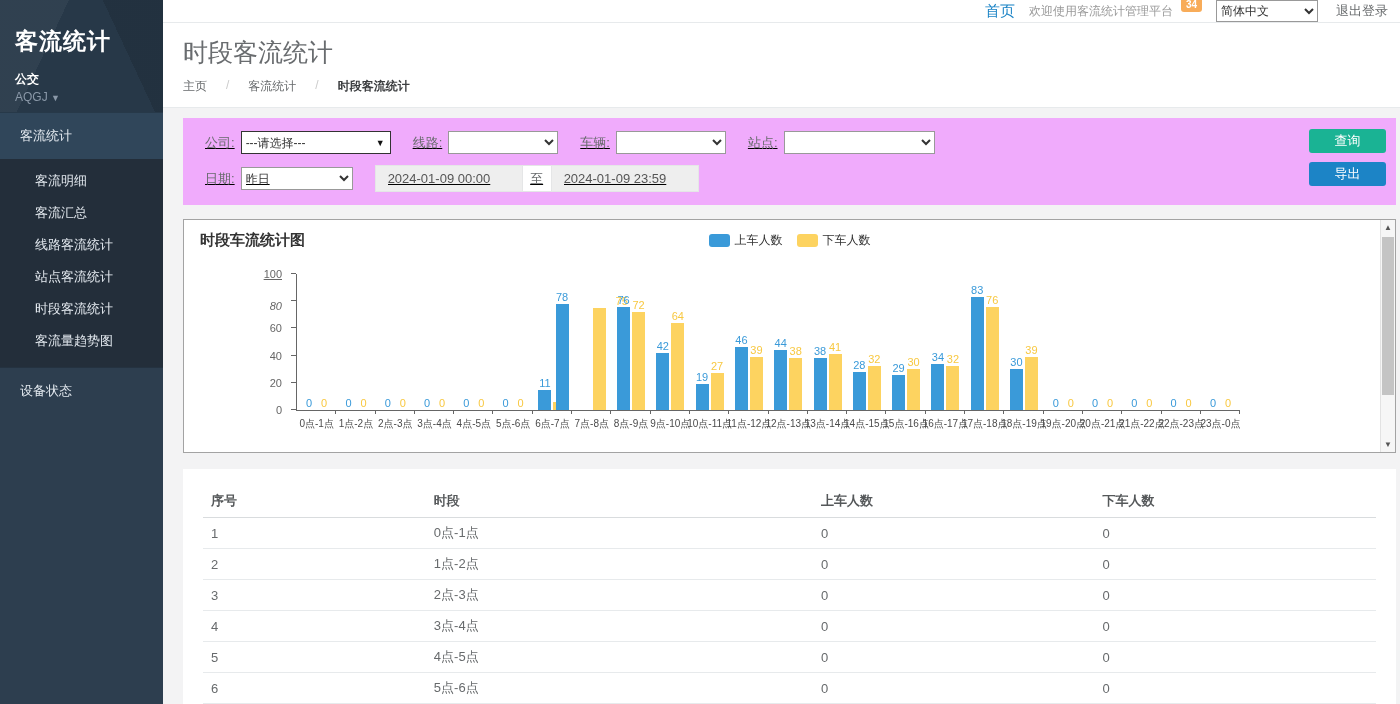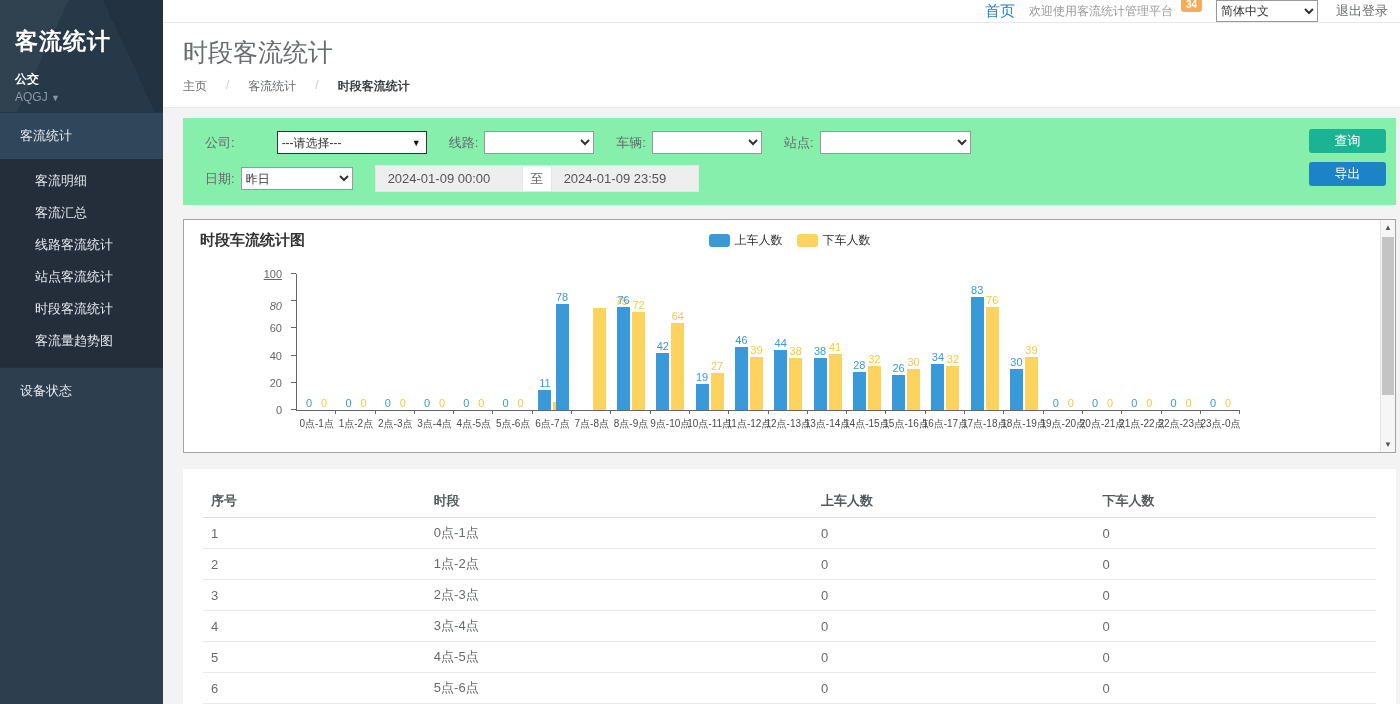--- a/index.html
+++ b/index.html
@@ -40,27 +40,27 @@
   .page-heading { background:#fff; padding:13px 0 12px 20px; border-bottom:1px solid #e7eaec; }
   .page-title { font-size:25px; font-weight:300; color:#696c6f; }
   .breadcrumb { display:flex; gap:19px; font-size:12px; color:#676a6c; margin-top:9px; }
   .breadcrumb .sep { color:#ccc; }
   .breadcrumb .crumb { cursor:pointer; }
   .breadcrumb .crumb:last-child { font-weight:bold; color:#3c3e40; cursor:default; }
 
   .content { padding:10px 4px 0 20px; }
 
   
-  .filter-panel { background:#86efac; padding:13px 12px 13px 22px; position:relative; }
+  .filter-panel { background:#f0abfc; padding:13px 12px 13px 22px; position:relative;text-decoration:underline; }
   .filter-row { display:flex; align-items:center; }
   .filter-row + .filter-row { margin-top:11px; }
   .f-label { font-size:13px; color:#676a6c; margin-right:6px; }
   .f-group { display:flex; align-items:center; margin-right:22px; }
   select.f-select { height:23px; font-size:12px; color:#333; border:1px solid #999; background:#fff; }
-  .company-wrap { position:relative; display:inline-block;margin-left:36px; }
+  .company-wrap { position:relative; display:inline-block; }
   .company-wrap select { appearance:none; -webkit-appearance:none; padding:0 20px 0 4px; border:1px solid #333; }
   .company-wrap .tri { position:absolute; right:6px; top:7px; font-size:9px; color:#111; pointer-events:none; }
   .date-select { width:112px; }
   .date-input { width:148px; height:27px; background:#eee; border:1px solid #e5e6e7; color:#555; font-size:13px; padding:0 12px; }
   .date-sep { width:28px; height:27px; border:1px solid #e5e6e7; border-left:none; border-right:none; background:#fff; display:flex; align-items:center; justify-content:center; font-size:13px; color:#676a6c; }
   .btn-col { position:absolute; right:10px; top:11px; display:flex; flex-direction:column; gap:9px; }
   .btn { width:77px; height:24px; border:none; border-radius:3px; color:#fff; font-size:13px; cursor:pointer; font-family:inherit; }
   .btn-search { background:#1ab394; }
   .btn-export { background:#1c84c6; }
 
@@ -410,21 +410,21 @@
                   <div class="bar-col">
                     <div class="bar-val" style="color: rgb(248, 200, 65);">32</div>
                     <div class="bar" style="height: 44px; background: rgb(253, 211, 96);"></div>
                   </div>
                 </div>
                 <div class="x-label">14点-15点</div>
               </div>
               <div class="cat">
                 <div class="bar-pair">
                   <div class="bar-col">
-                    <div class="bar-val" style="color: rgb(58, 154, 217);">26</div>
+                    <div class="bar-val" style="color: rgb(58, 154, 217);">29</div>
                     <div class="bar" style="height: 35px; background: rgb(58, 154, 217);"></div>
                   </div>
                   <div class="bar-col">
                     <div class="bar-val" style="color: rgb(248, 200, 65);">30</div>
                     <div class="bar" style="height: 41px; background: rgb(253, 211, 96);"></div>
                   </div>
                 </div>
                 <div class="x-label">15点-16点</div>
               </div>
               <div class="cat">

